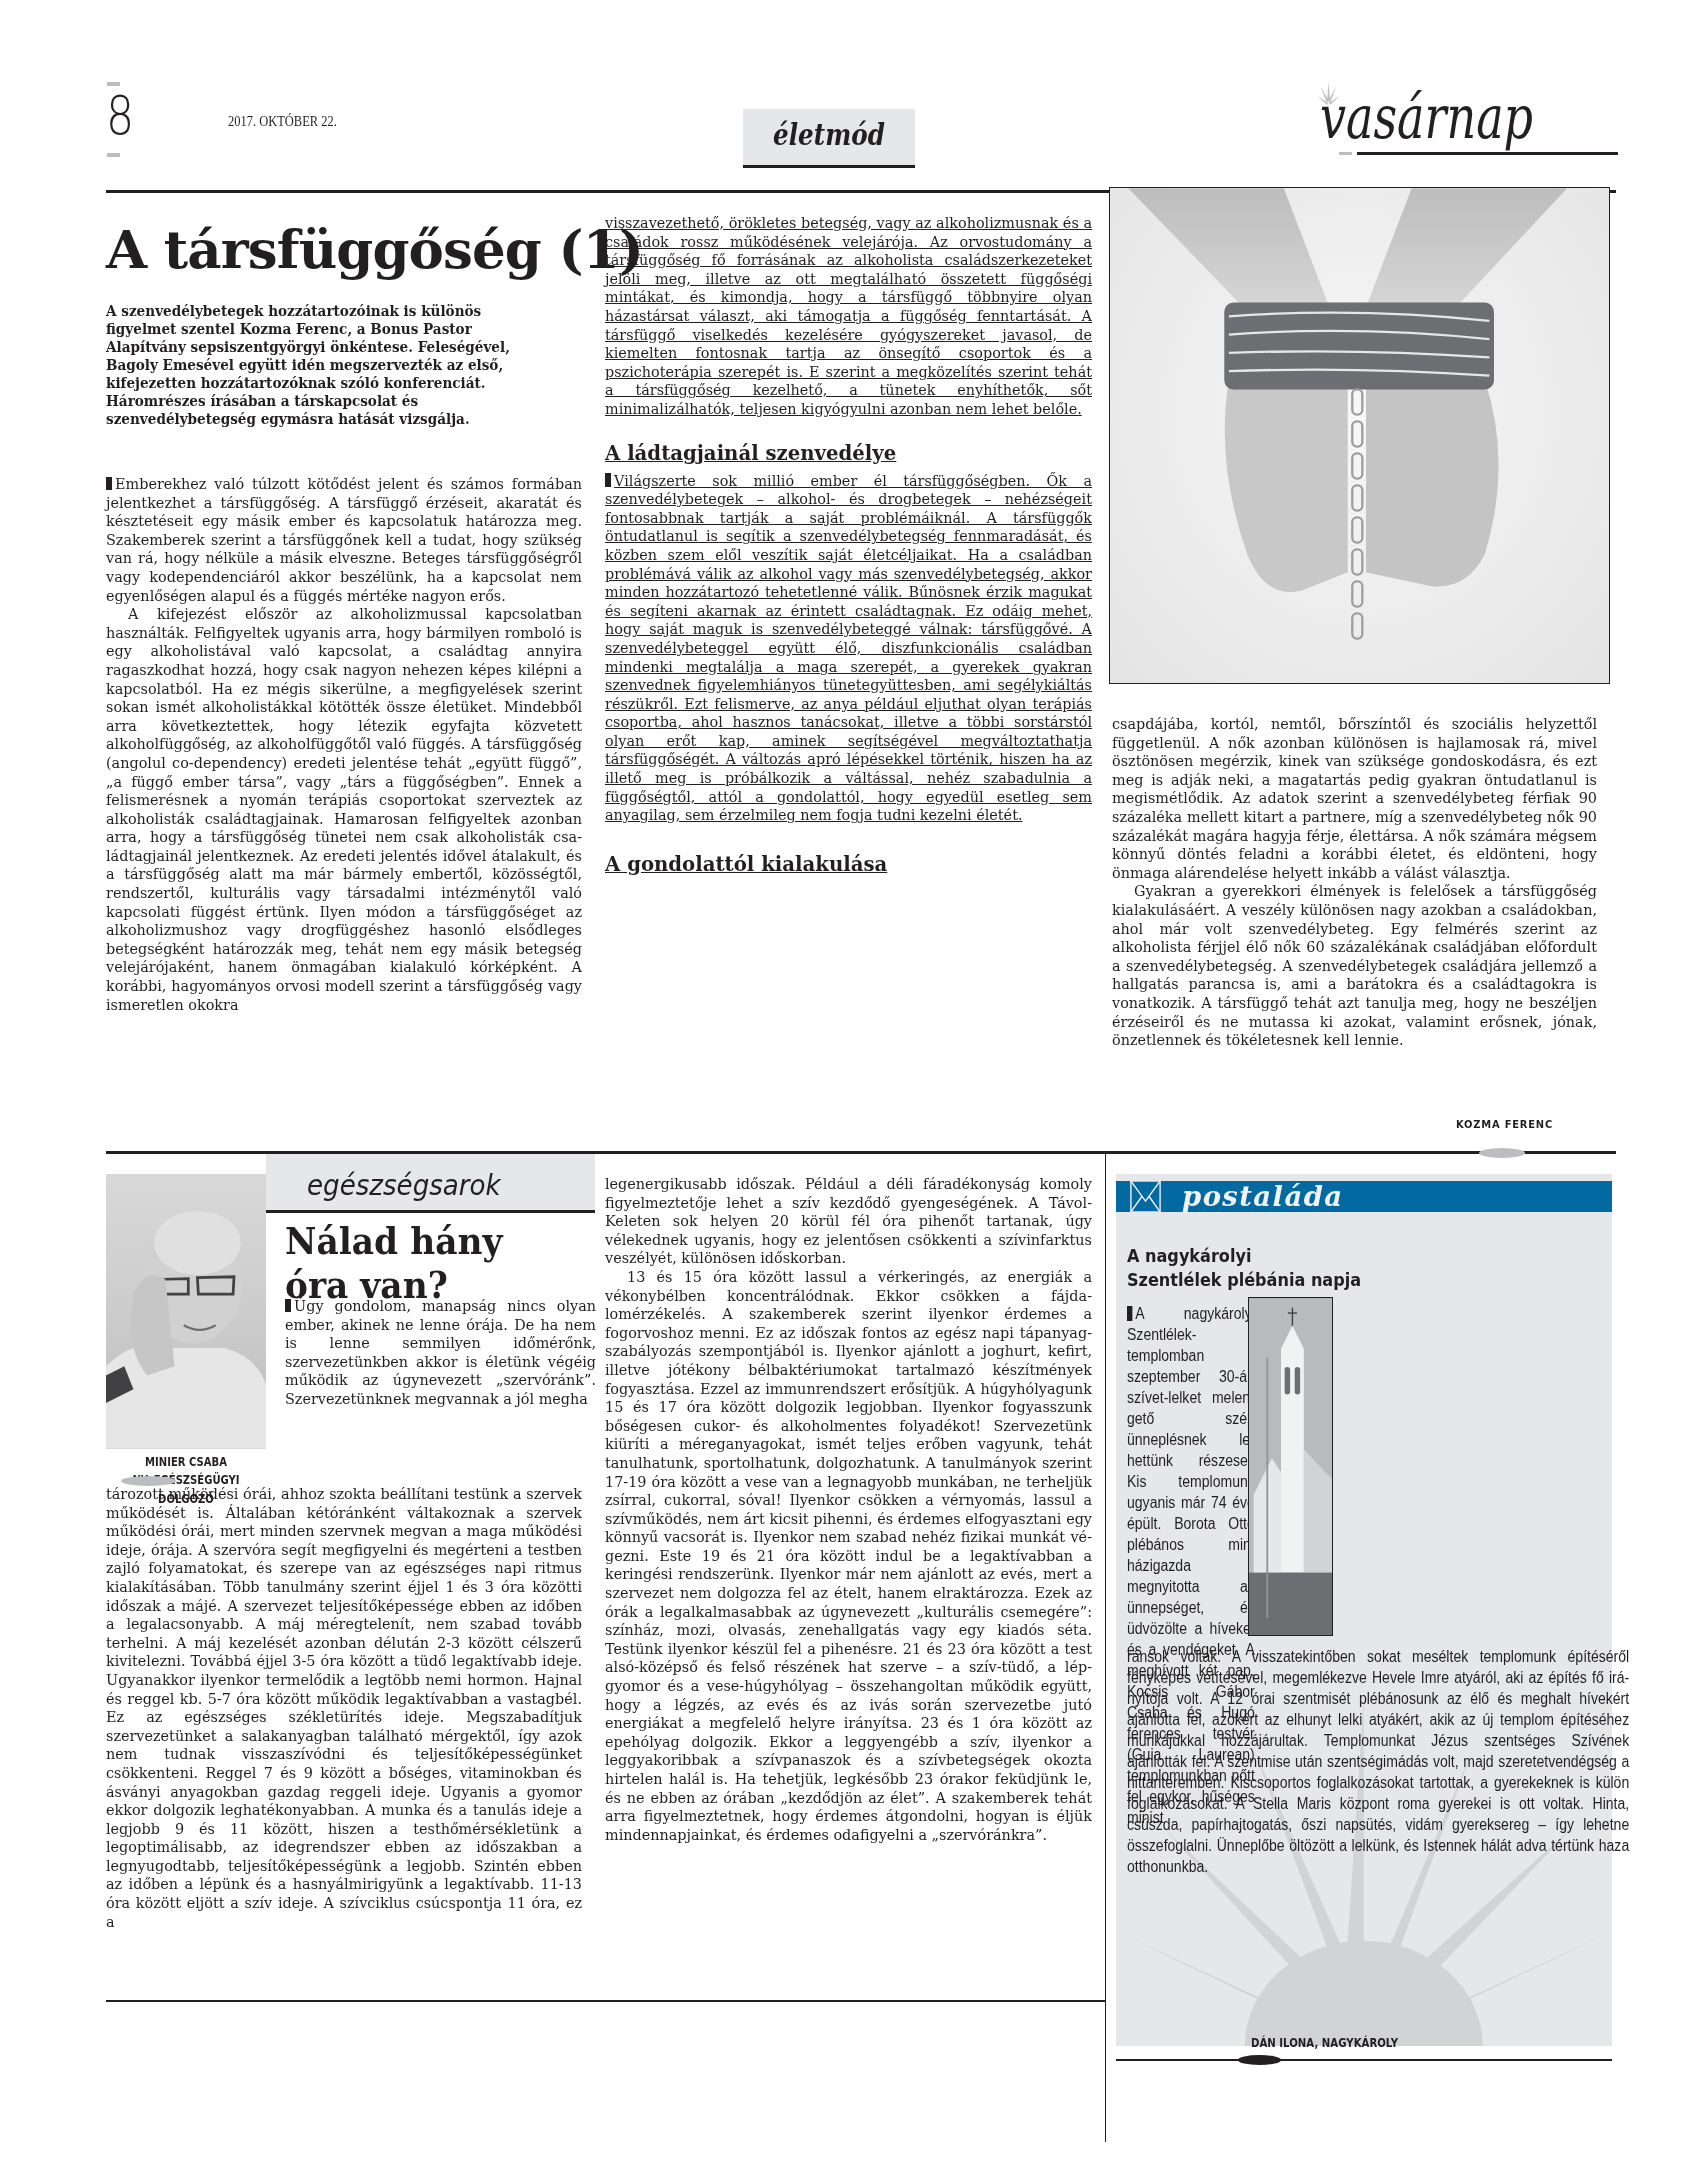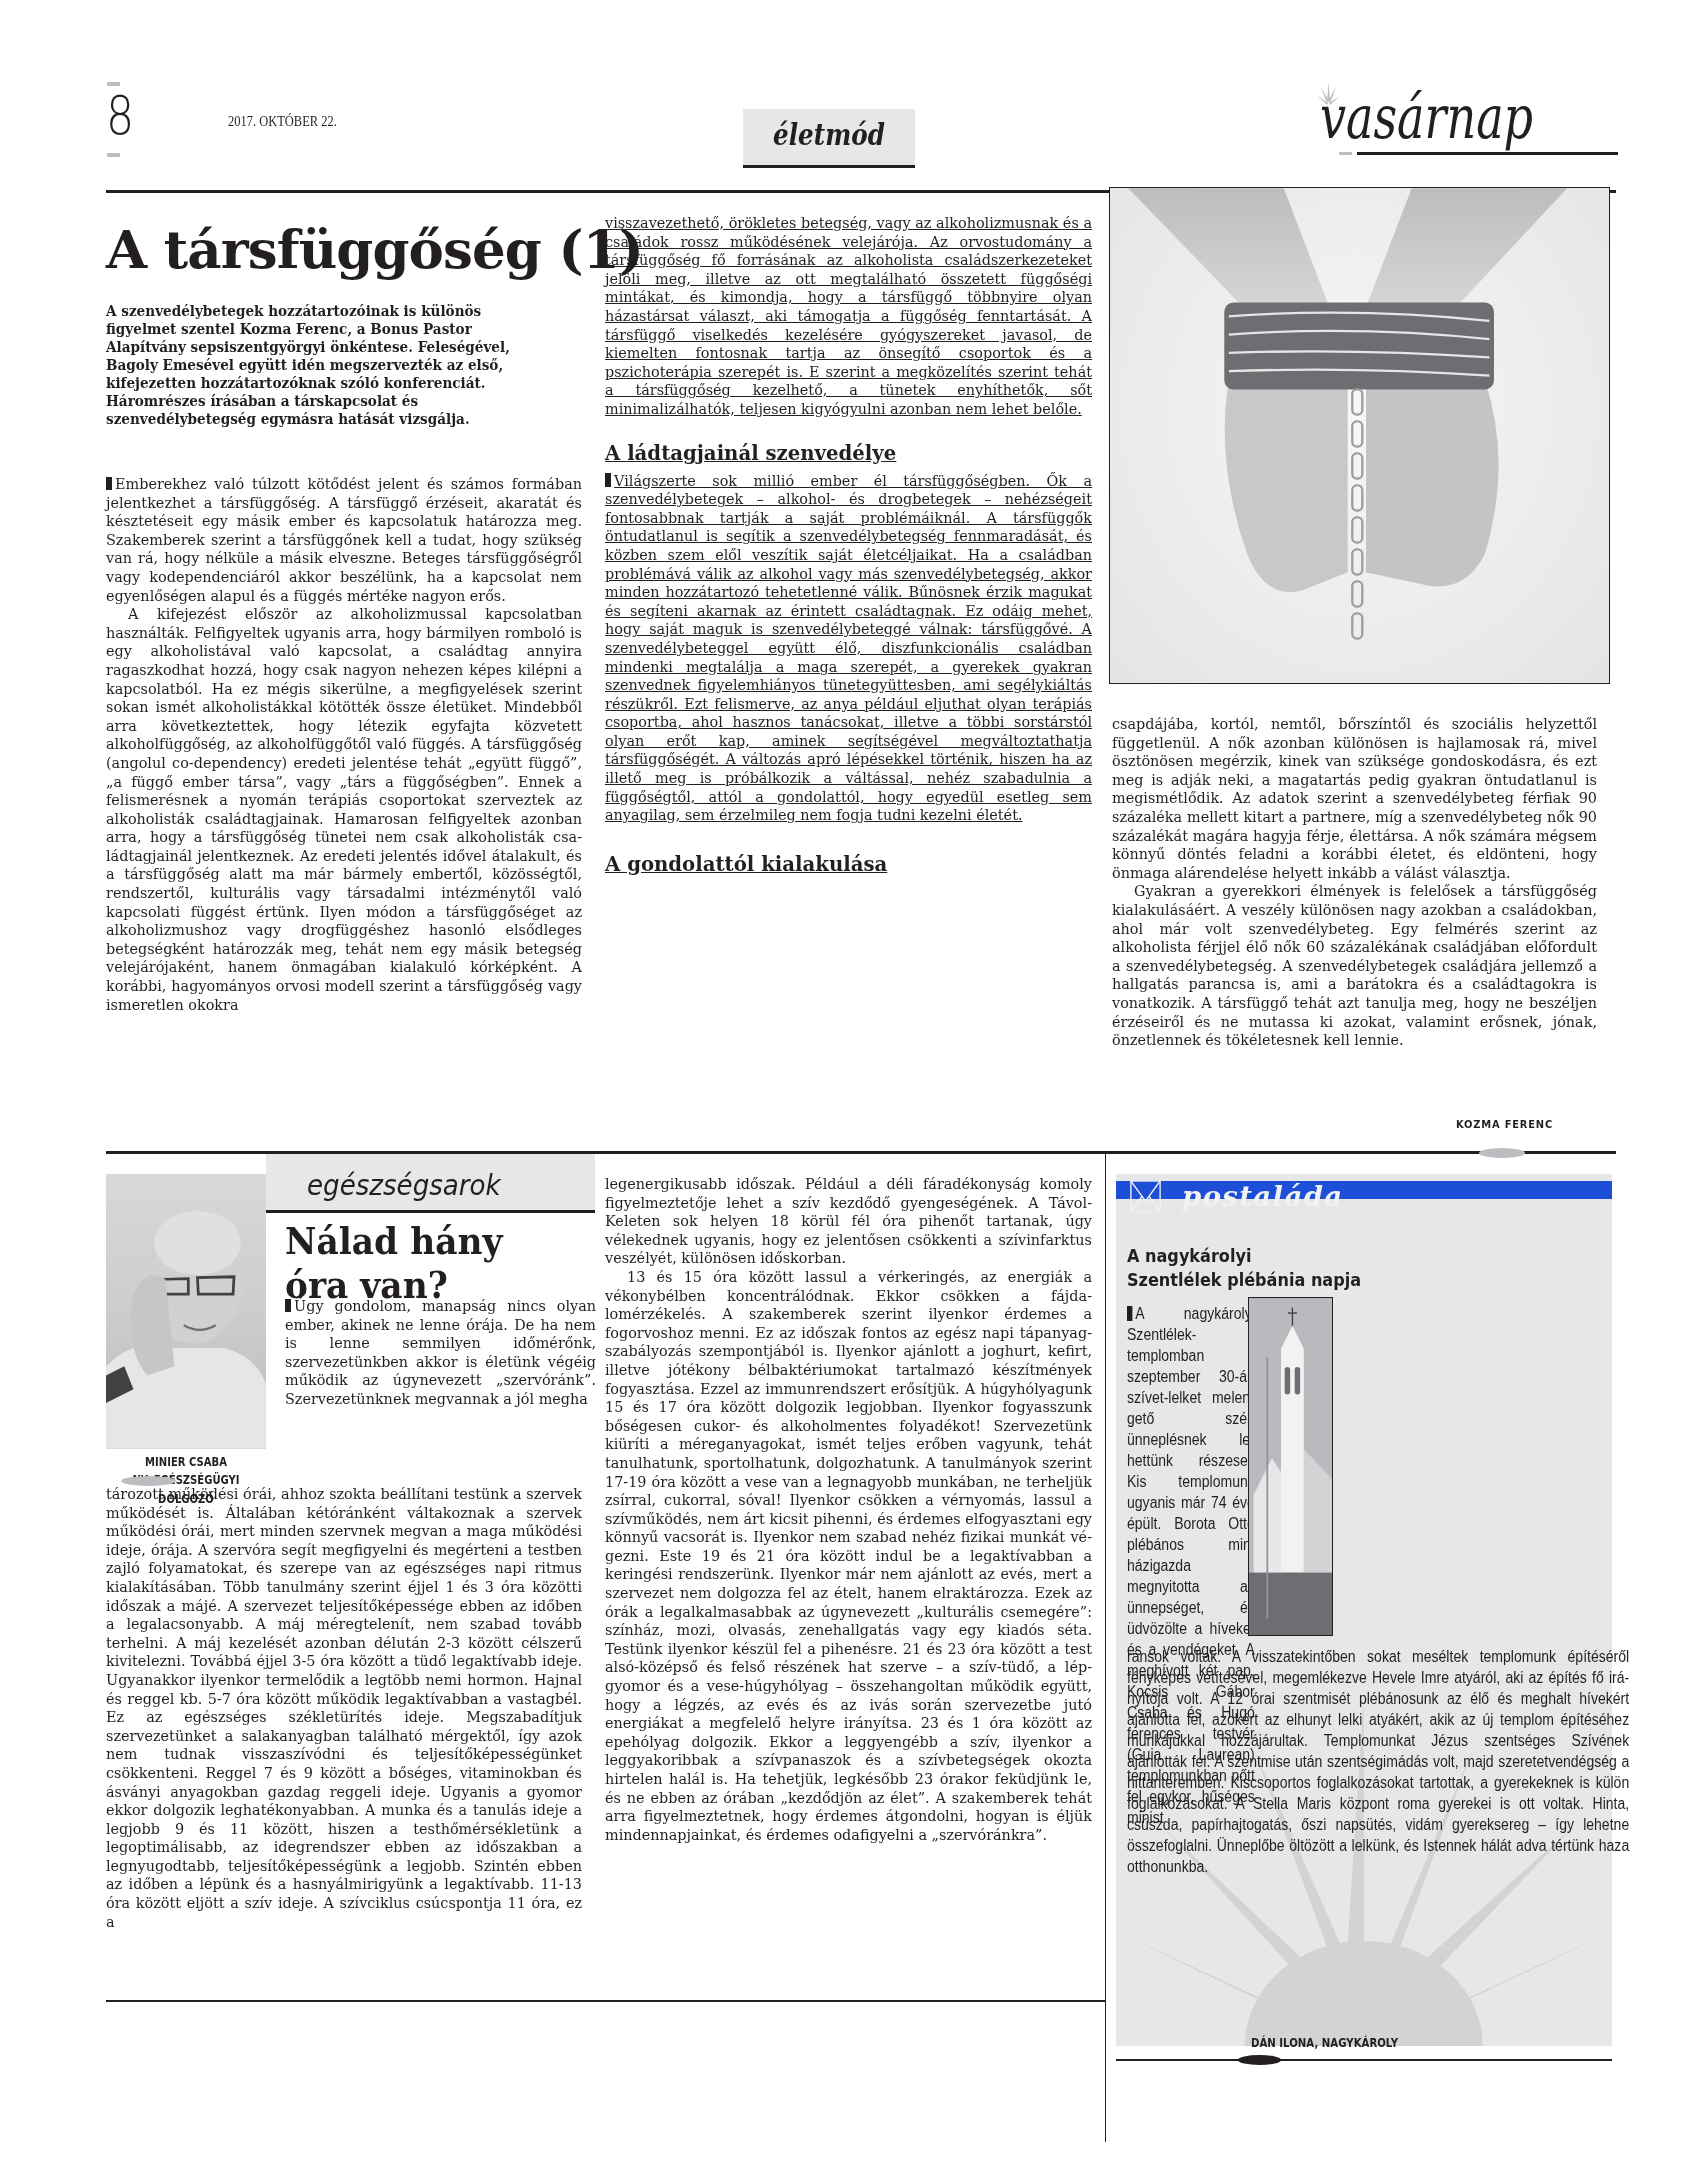--- a/index.html
+++ b/index.html
@@ -48,21 +48,21 @@
   .oval-health { position: absolute; left: 121px; top: 1476px; width: 55px; height: 10px; border-radius: 50%; background: #bcbdc0; }
   .health-title { position: absolute; left: 285px; top: 1219px; font-family: "DejaVu Serif", serif; font-weight: bold; font-size: 37px; line-height: 44px; transform: scaleX(0.93); transform-origin: left top; }
   .health-col1-top { position: absolute; left: 285px; top: 1297px; width: 311px; font-size: 14.4px; line-height: 18.6px; text-align: justify; }
   .health-col1 { position: absolute; left: 106px; top: 1485px; width: 476px; }
   .health-col2 { position: absolute; left: 605px; top: 1175px; width: 487px; }
   .rule-bottom-l { position: absolute; left: 106px; top: 2000px; width: 1000px; height: 1.8px; background: #231f20; }
 
   
   .post-panel { position: absolute; left: 1116px; top: 1174px; width: 496px; height: 872px; background: #e6e7e8; overflow: hidden; }
   .post-sun { position: absolute; left: 0; bottom: 0; width: 496px; height: 412px; }
-  .post-header { position: absolute; left: 1116px; top: 1181px; width: 496px; height: 18px; background: #1d4ed8; }
+  .post-header { position: absolute; left: 1116px; top: 1181px; width: 496px; height: 31px; background: #0369a1; }
   .post-header .env { position: absolute; left: 13.7px; top: 0; width: 31px; height: 31px; }
   .post-header span { position: absolute; left: 66px; top: 0px; font-family: "DejaVu Serif", serif; font-style: italic; font-weight: bold; font-size: 27.5px; color: #f1f2f2; letter-spacing: 1.4px; line-height: 31px; }
   .post-title { position: absolute; left: 1127px; top: 1244px; font-family: "DejaVu Sans", sans-serif; font-weight: bold; font-size: 18.3px; line-height: 24px; transform: scaleX(0.88); transform-origin: left top; }
   .post-text { position: absolute; font-family: "Liberation Sans", sans-serif; font-size: 15.6px; line-height: 21px; text-align: justify; transform: scaleX(0.9); transform-origin: left top; }
   .post-text-top { left: 1127px; top: 1303px; width: 130px; width: 142px; }
   .post-text-bottom { left: 1127px; top: 1646px; width: 558px; }
   .post-text p.start::before { content: ""; display: inline-block; width: 5.5px; height: 14.6px; background: #231f20; margin-right: 3.7px; vertical-align: -1.8px; }
   .church { position: absolute; left: 1248px; top: 1297px; width: 85px; height: 339px; border: 1.4px solid #231f20; background: linear-gradient(180deg, #a7a9ac 0%, #bcbec0 45%, #8f9194 75%, #6d6e71 100%); overflow: hidden; }
   .byline-dan { left: 1251px; top: 2035px; font-size: 12.4px; letter-spacing: 0; transform: scaleX(0.82); }
   .rule-bottom-r { position: absolute; left: 1116px; top: 2059px; width: 496px; height: 1.8px; background: #231f20; }
@@ -175,21 +175,21 @@
   <div>Nálad hány</div>
   <div>óra van?</div>
 </div>
 <div class="col health-col1-top">
   <p class="start">Úgy gondolom, manapság nincs olyan ember, akinek ne lenne órá­ja. De ha nem is lenne semmilyen időmérőnk, szervezetünkben akkor is életünk végéig működik az úgy­nevezett „szervóránk”. Szerveze­tünknek megvannak a jól megha­</p>
 </div>
 <div class="col health-col1">
   <p>tározott működési órái, ahhoz szokta beállítani testünk a szervek működését is. Általában kétóránként válta­koznak a szervek működési órái, mert minden szervnek megvan a maga működési ideje, órája. A szervóra segít megfigyelni és megérteni a testben zajló folyamatokat, és szerepe van az egészséges napi ritmus kialakításában. Több tanulmány szerint éjjel 1 és 3 óra közötti időszak a májé. A szervezet teljesítőképessége ebben az időben a legalacsonyabb. A máj méregtelenít, nem szabad tovább terhelni. A máj kezelését azonban délután 2-3 között cél­szerű kivitelezni. Továbbá éjjel 3-5 óra között a tüdő leg­aktívabb ideje. Ugyanakkor ilyenkor termelődik a legtöbb nemi hormon. Hajnal és reggel kb. 5-7 óra között működik legaktívabban a vastagbél. Ez az egészséges székletürítés ideje. Megszabadítjuk szervezetünket a salakanyagban található mérgektől, így azok nem tudnak visszaszívódni és teljesítőképességünket csökkenteni. Reggel 7 és 9 kö­zött a bőséges, vitaminokban és ásványi anyagokban gaz­dag reggeli ideje. Ugyanis a gyomor ekkor dolgozik legha­tékonyabban. A munka és a tanulás ideje a legjobb 9 és 11 között, hiszen a testhőmérsékletünk a legoptimálisabb, az idegrendszer ebben az időszakban a legnyugodtabb, telje­sítőképességünk a legjobb. Szintén ebben az időben a lé­pünk és a hasnyálmirigyünk a legaktívabb. 11-13 óra kö­zött eljött a szív ideje. A szívciklus csúcspontja 11 óra, ez a</p>
 </div>
 <div class="col health-col2">
-  <p>legenergikusabb időszak. Például a déli fáradékonyság ko­moly figyelmeztetője lehet a szív kezdődő gyengeségének. A Távol-Keleten sok helyen 18 körül fél óra pihenőt tarta­nak, úgy vélekednek ugyanis, hogy ez jelentősen csök­kenti a szívinfarktus veszélyét, különösen időskorban.</p>
+  <p>legenergikusabb időszak. Például a déli fáradékonyság ko­moly figyelmeztetője lehet a szív kezdődő gyengeségének. A Távol-Keleten sok helyen 20 körül fél óra pihenőt tarta­nak, úgy vélekednek ugyanis, hogy ez jelentősen csök­kenti a szívinfarktus veszélyét, különösen időskorban.</p>
   <p>13 és 15 óra között lassul a vérkeringés, az energiák a vékonybélben koncentrálódnak. Ekkor csökken a fájda­lomérzékelés. A szakemberek szerint ilyenkor érdemes a fogorvoshoz menni. Ez az időszak fontos az egész napi tápanyag-szabályozás szempontjából is. Ilyenkor aján­lott a joghurt, kefirt, illetve jótékony bélbaktériumokat tartalmazó készítmények fogyasztása. Ezzel az immun­rendszert erősítjük. A húgyhólyagunk 15 és 17 óra között dolgozik legjobban. Ilyenkor fogyasszunk bőségesen cu­kor- és alkoholmentes folyadékot! Szervezetünk kiüríti a méreganyagokat, ismét teljes erőben vagyunk, tehát tanulhatunk, sportolhatunk, dolgozhatunk. A tanulmá­nyok szerint 17-19 óra között a vese van a legnagyobb munkában, ne terheljük zsírral, cukorral, sóval! Ilyenkor csökken a vérnyomás, lassul a szívműködés, nem árt ki­csit pihenni, és érdemes elfogyasztani egy könnyű va­csorát is. Ilyenkor nem szabad nehéz fizikai munkát vé­gezni. Este 19 és 21 óra között indul be a legaktívabban a keringési rendszerünk. Ilyenkor már nem ajánlott az evés, mert a szervezet nem dolgozza fel az ételt, hanem elraktározza. Ezek az órák a legalkalmasabbak az úgy­nevezett „kulturális csemegére”: színház, mozi, olvasás, zenehallgatás vagy egy kiadós séta. Testünk ilyenkor ké­szül fel a pihenésre. 21 és 23 óra között a test alsó-középső és felső részének hat szerve – a szív-tüdő, a lép-gyomor és a vese-húgyhólyag – összehangoltan működik együtt, hogy a légzés, az evés és az ivás során szervezetbe jutó energiákat a megfelelő helyre irányítsa. 23 és 1 óra kö­zött az epehólyag dolgozik. Ekkor a leggyengébb a szív, ilyenkor a leggyakoribbak a szívpanaszok és a szívbeteg­ségek okozta hirtelen halál is. Ha tehetjük, legkésőbb 23 órakor feküdjünk le, és ne ebben az órában „kezdődjön az élet”. A szakemberek tehát arra figyelmeztetnek, hogy ér­demes átgondolni, hogyan is éljük mindennapjainkat, és érdemes odafigyelni a „szervóránkra”.</p>
 </div>
 <div class="rule-bottom-l"></div>
 
 <div class="post-panel">
   <svg class="post-sun" viewBox="0 0 1083 900">
     <g fill="#d1d3d4">
       <path d="M541 900 L300 250 L500 700 Z"></path>
         <path d="M541 900 L780 250 L590 700 Z"></path>
       <path d="M541 900 L100 420 L460 760 Z"></path>

